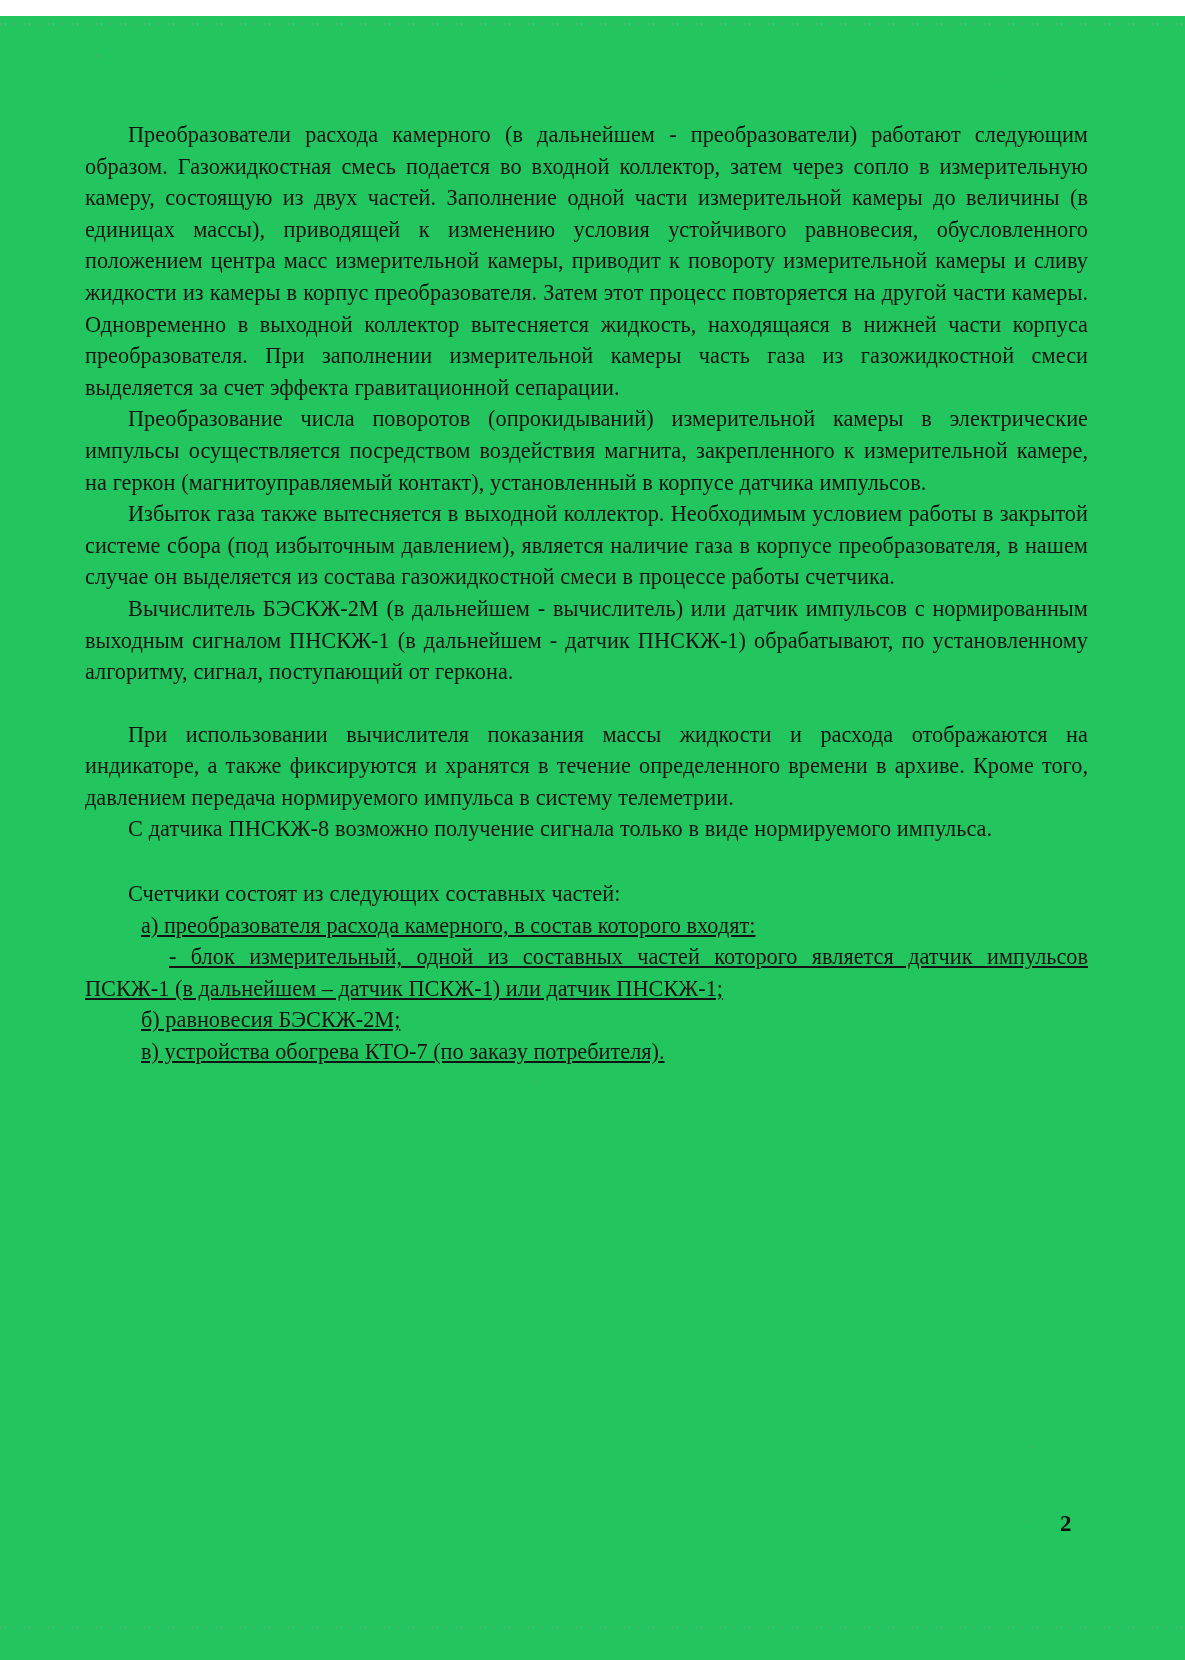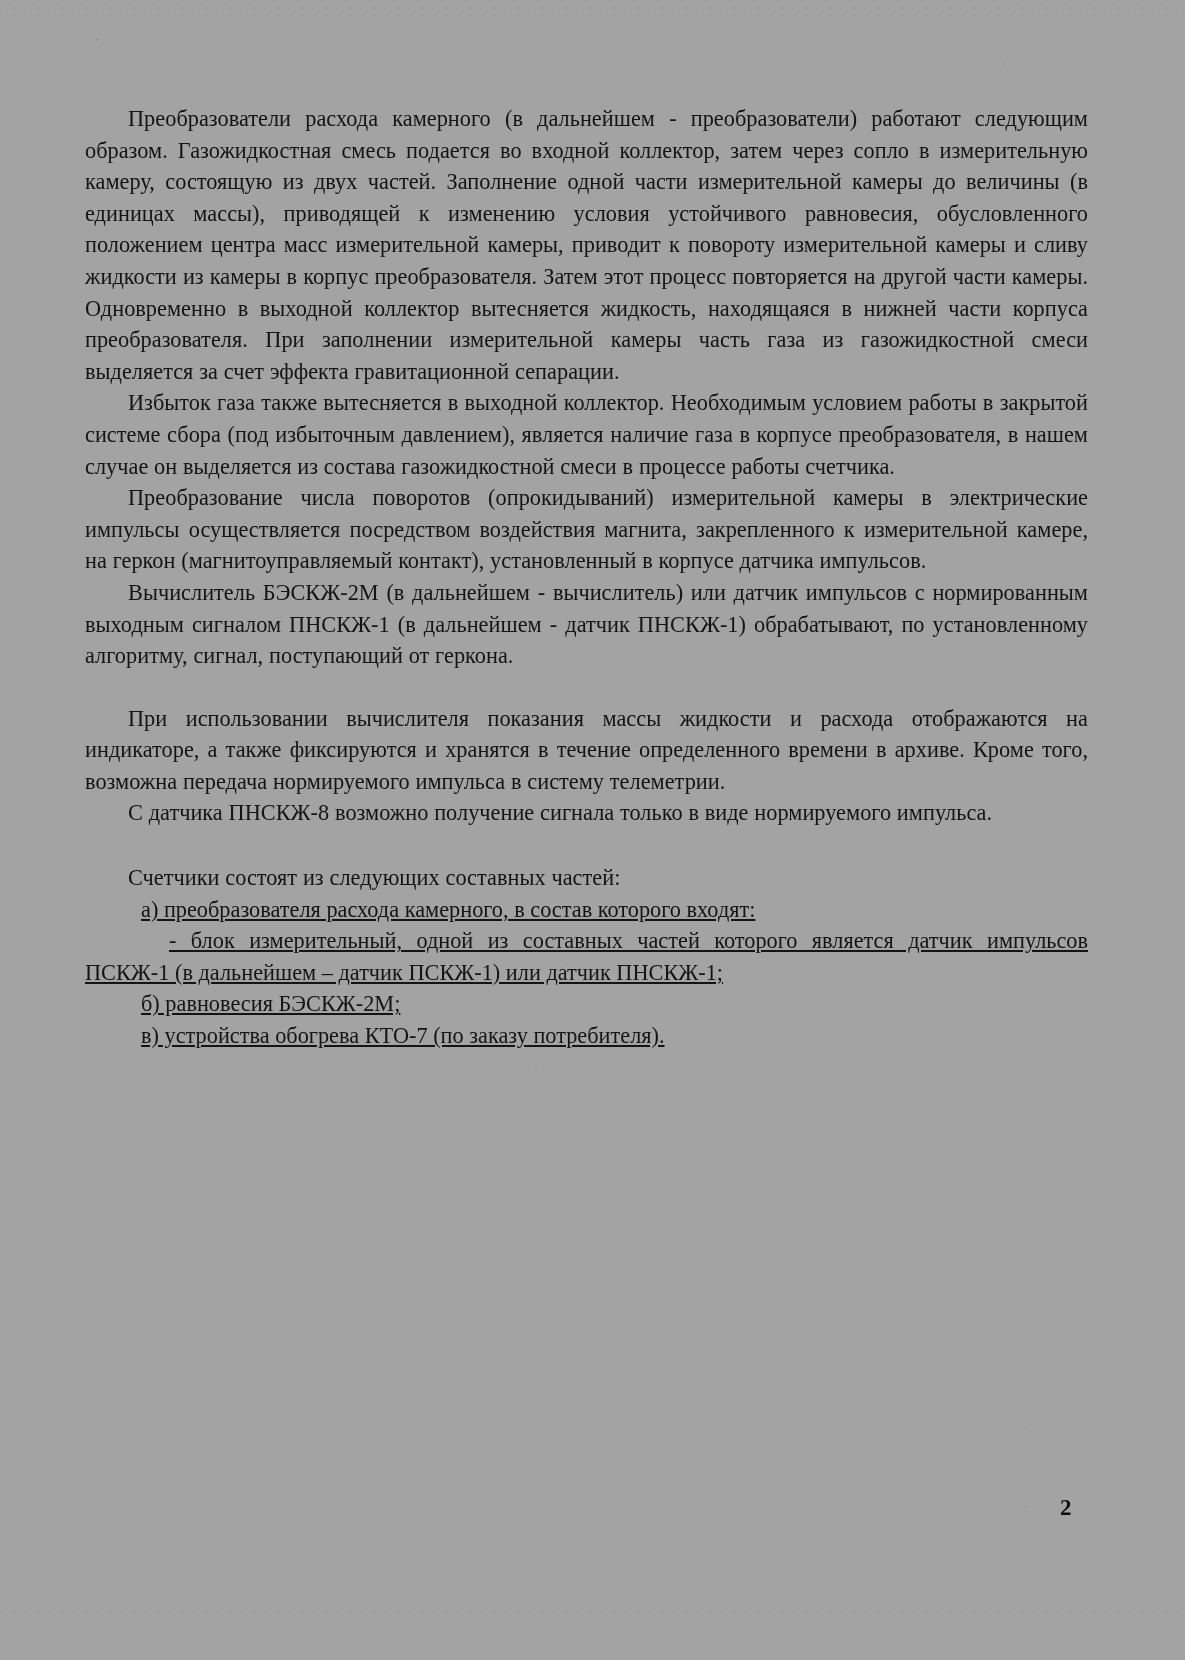--- a/index.html
+++ b/index.html
@@ -15,21 +15,22 @@
     overflow: hidden;
     font-family: "Liberation Serif", "DejaVu Serif", serif;
     color: #141414;
     -webkit-font-smoothing: antialiased;
   }
 
   
   .page-sheet {
     position: absolute;
     inset: 0;
-    background: #a3a3a3;
+    background: #22c55e;
+    margin-top: 16px;
   }
 
   
   .scan-artifact {
     position: absolute;
     left: 0;
     width: 1185px;
     height: 3px;
     opacity: 0.33;
     background-image:
@@ -107,29 +108,29 @@
   <div class="scan-speck" style="left:1003px; top:63px; width:2px; height:2px;"></div>
   <div class="scan-speck" style="left:560px; top:960px; width:2px; height:2px;"></div>
   <div class="scan-speck" style="left:535px; top:1065px; width:2px; height:2px;"></div>
   <div class="scan-speck" style="left:1025px; top:1505px; width:2px; height:2px;"></div>
   <div class="scan-speck" style="left:1030px; top:1430px; width:2px; height:2px;"></div>
 
   <div class="text-column">
 
     <p class="para indent">Преобразователи расхода камерного (в дальнейшем - преобразователи) работают следующим образом. Газожидкостная смесь подается во входной коллектор, затем через сопло в измерительную камеру, состоящую из двух частей. Заполнение одной части измерительной камеры до величины (в единицах массы), приводящей к изменению условия устойчивого равновесия, обусловленного положением центра масс измерительной камеры, приводит к повороту измерительной камеры и сливу жидкости из камеры в корпус преобразователя. Затем этот процесс повторяется на другой части камеры. Одновременно в выходной коллектор вытесняется жидкость, находящаяся в нижней части корпуса преобразователя. При заполнении измерительной камеры часть газа из газожидкостной смеси выделяется за счет эффекта гравитационной сепарации.</p>
 
+    <p class="para indent">Преобразование числа поворотов (опрокидываний) измерительной камеры в электрические импульсы осуществляется посредством воздействия магнита, закрепленного к измерительной камере, на геркон (магнитоуправляемый контакт), установленный в корпусе датчика импульсов.</p>
+
     <p class="para indent">Избыток газа также вытесняется в выходной коллектор. Необходимым условием работы в закрытой системе сбора (под избыточным давлением), является наличие газа в корпусе преобразователя, в нашем случае он выделяется из состава газожидкостной смеси в процессе работы счетчика.</p>
-
-    <p class="para indent">Преобразование числа поворотов (опрокидываний) измерительной камеры в электрические импульсы осуществляется посредством воздействия магнита, закрепленного к измерительной камере, на геркон (магнитоуправляемый контакт), установленный в корпусе датчика импульсов.</p>
 
     <p class="para indent">Вычислитель БЭСКЖ-2М (в дальнейшем - вычислитель) или датчик импульсов с нормированным выходным сигналом ПНСКЖ-1 (в дальнейшем - датчик ПНСКЖ-1) обрабатывают, по установленному алгоритму, сигнал, поступающий от геркона.</p>
 
     <div class="gap-medium"></div>
 
-    <p class="para indent">При использовании вычислителя показания массы жидкости и расхода отображаются на индикаторе, а также фиксируются и хранятся в течение определенного времени в архиве. Кроме того, возможна передача нормируемого импульса в систему телеметрии.</p>
+    <p class="para indent">При использовании вычислителя показания массы жидкости и расхода отображаются на индикаторе, а также фиксируются и хранятся в течение определенного времени в архиве. Кроме того, давлением передача нормируемого импульса в систему телеметрии.</p>
 
     <p class="para indent">С датчика ПНСКЖ-8 возможно получение сигнала только в виде нормируемого импульса.</p>
 
     <div class="gap-large"></div>
 
     <p class="para indent">Счетчики состоят из следующих составных частей:</p>
 
     <p class="list-item lvl-a">а) преобразователя расхода камерного, в состав которого входят:</p>
 
 

